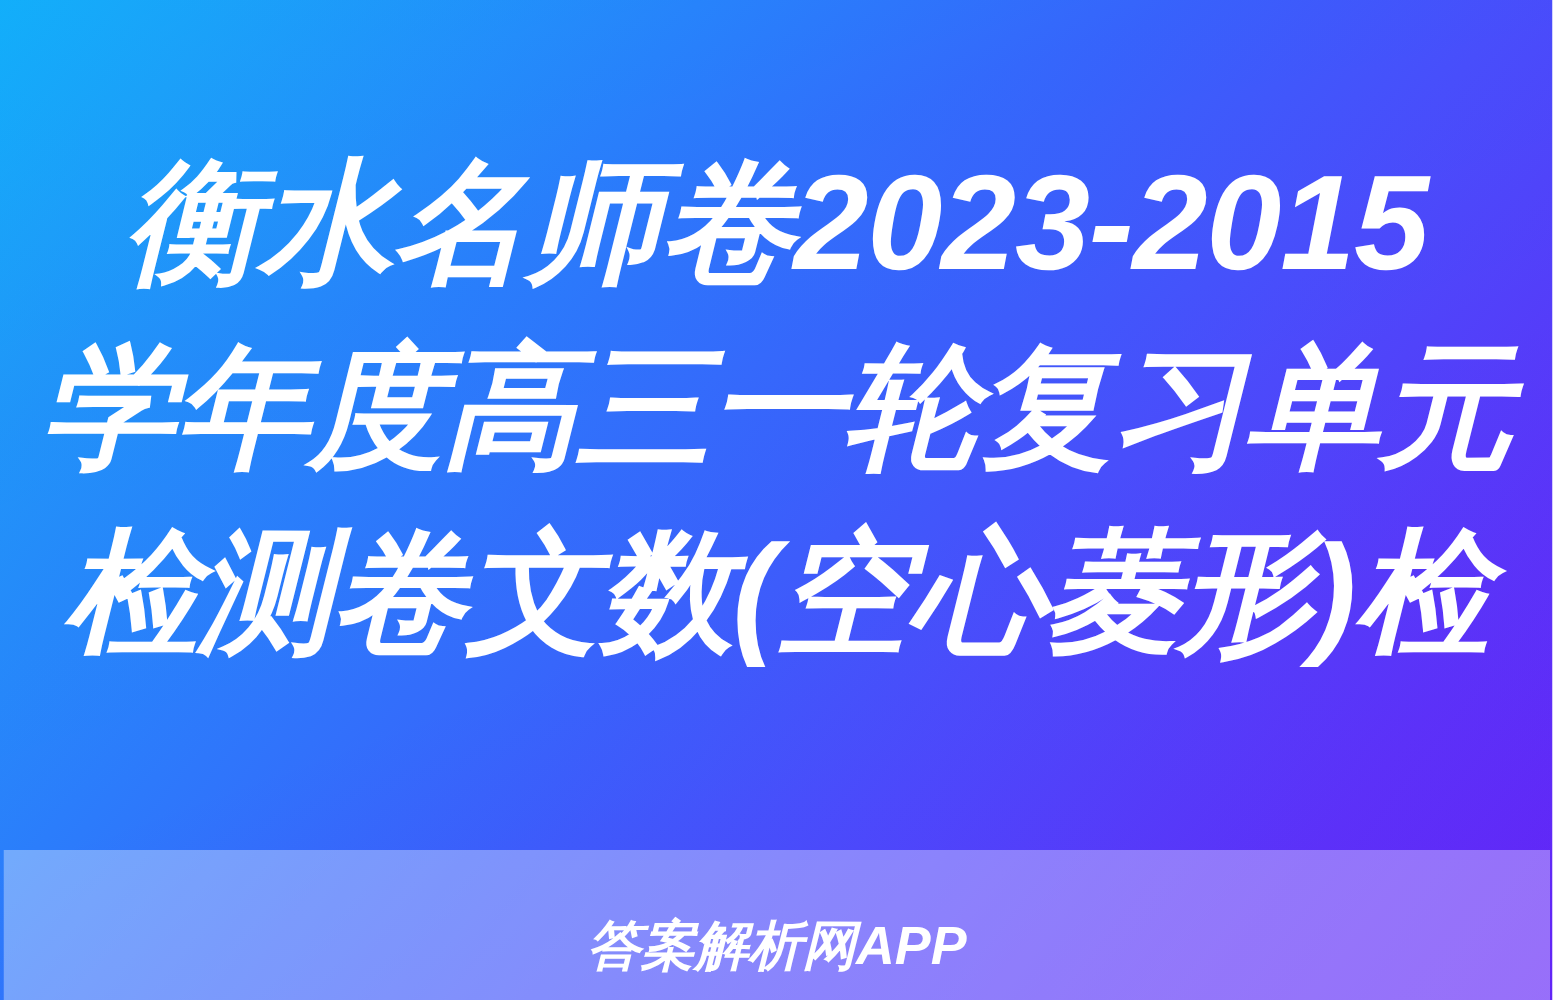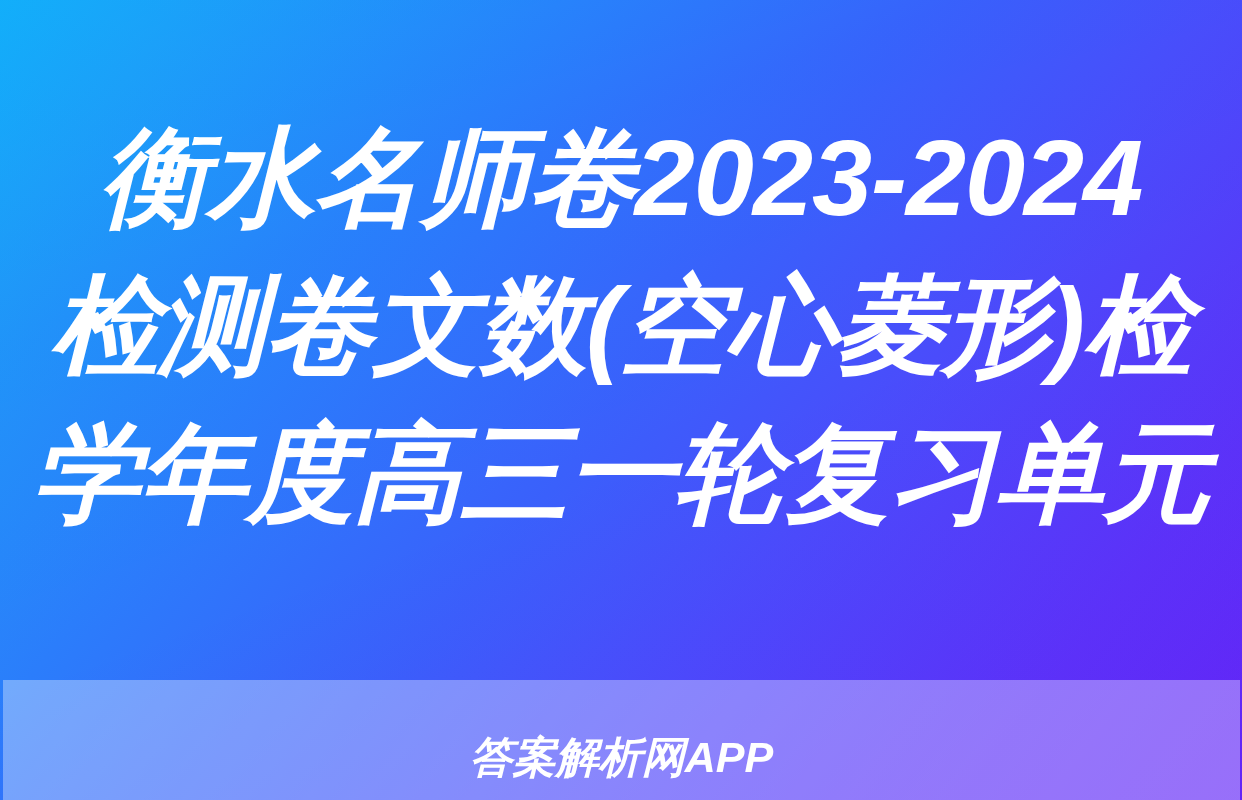--- a/index.html
+++ b/index.html
@@ -78,22 +78,22 @@
     margin-top: 2px;
     font-family: "Liberation Sans", "DejaVu Sans", sans-serif;
   }
 </style>
 </head>
 <body>
 
 <div id="poster">
 
   <div class="title-block">
-    <span class="title-line">衡水名师卷2023-2024</span>
+    <span class="title-line">衡水名师卷2023-2015</span>
+    <span class="title-line">学年度高三一轮复习单元</span>
     <span class="title-line">检测卷文数(空心菱形)检</span>
-    <span class="title-line">学年度高三一轮复习单元</span>
   </div>
 
   <div class="footer-band">
     <span class="footer-text">答案解析网APP</span>
   </div>
 
 </div>
 
 </body></html>

